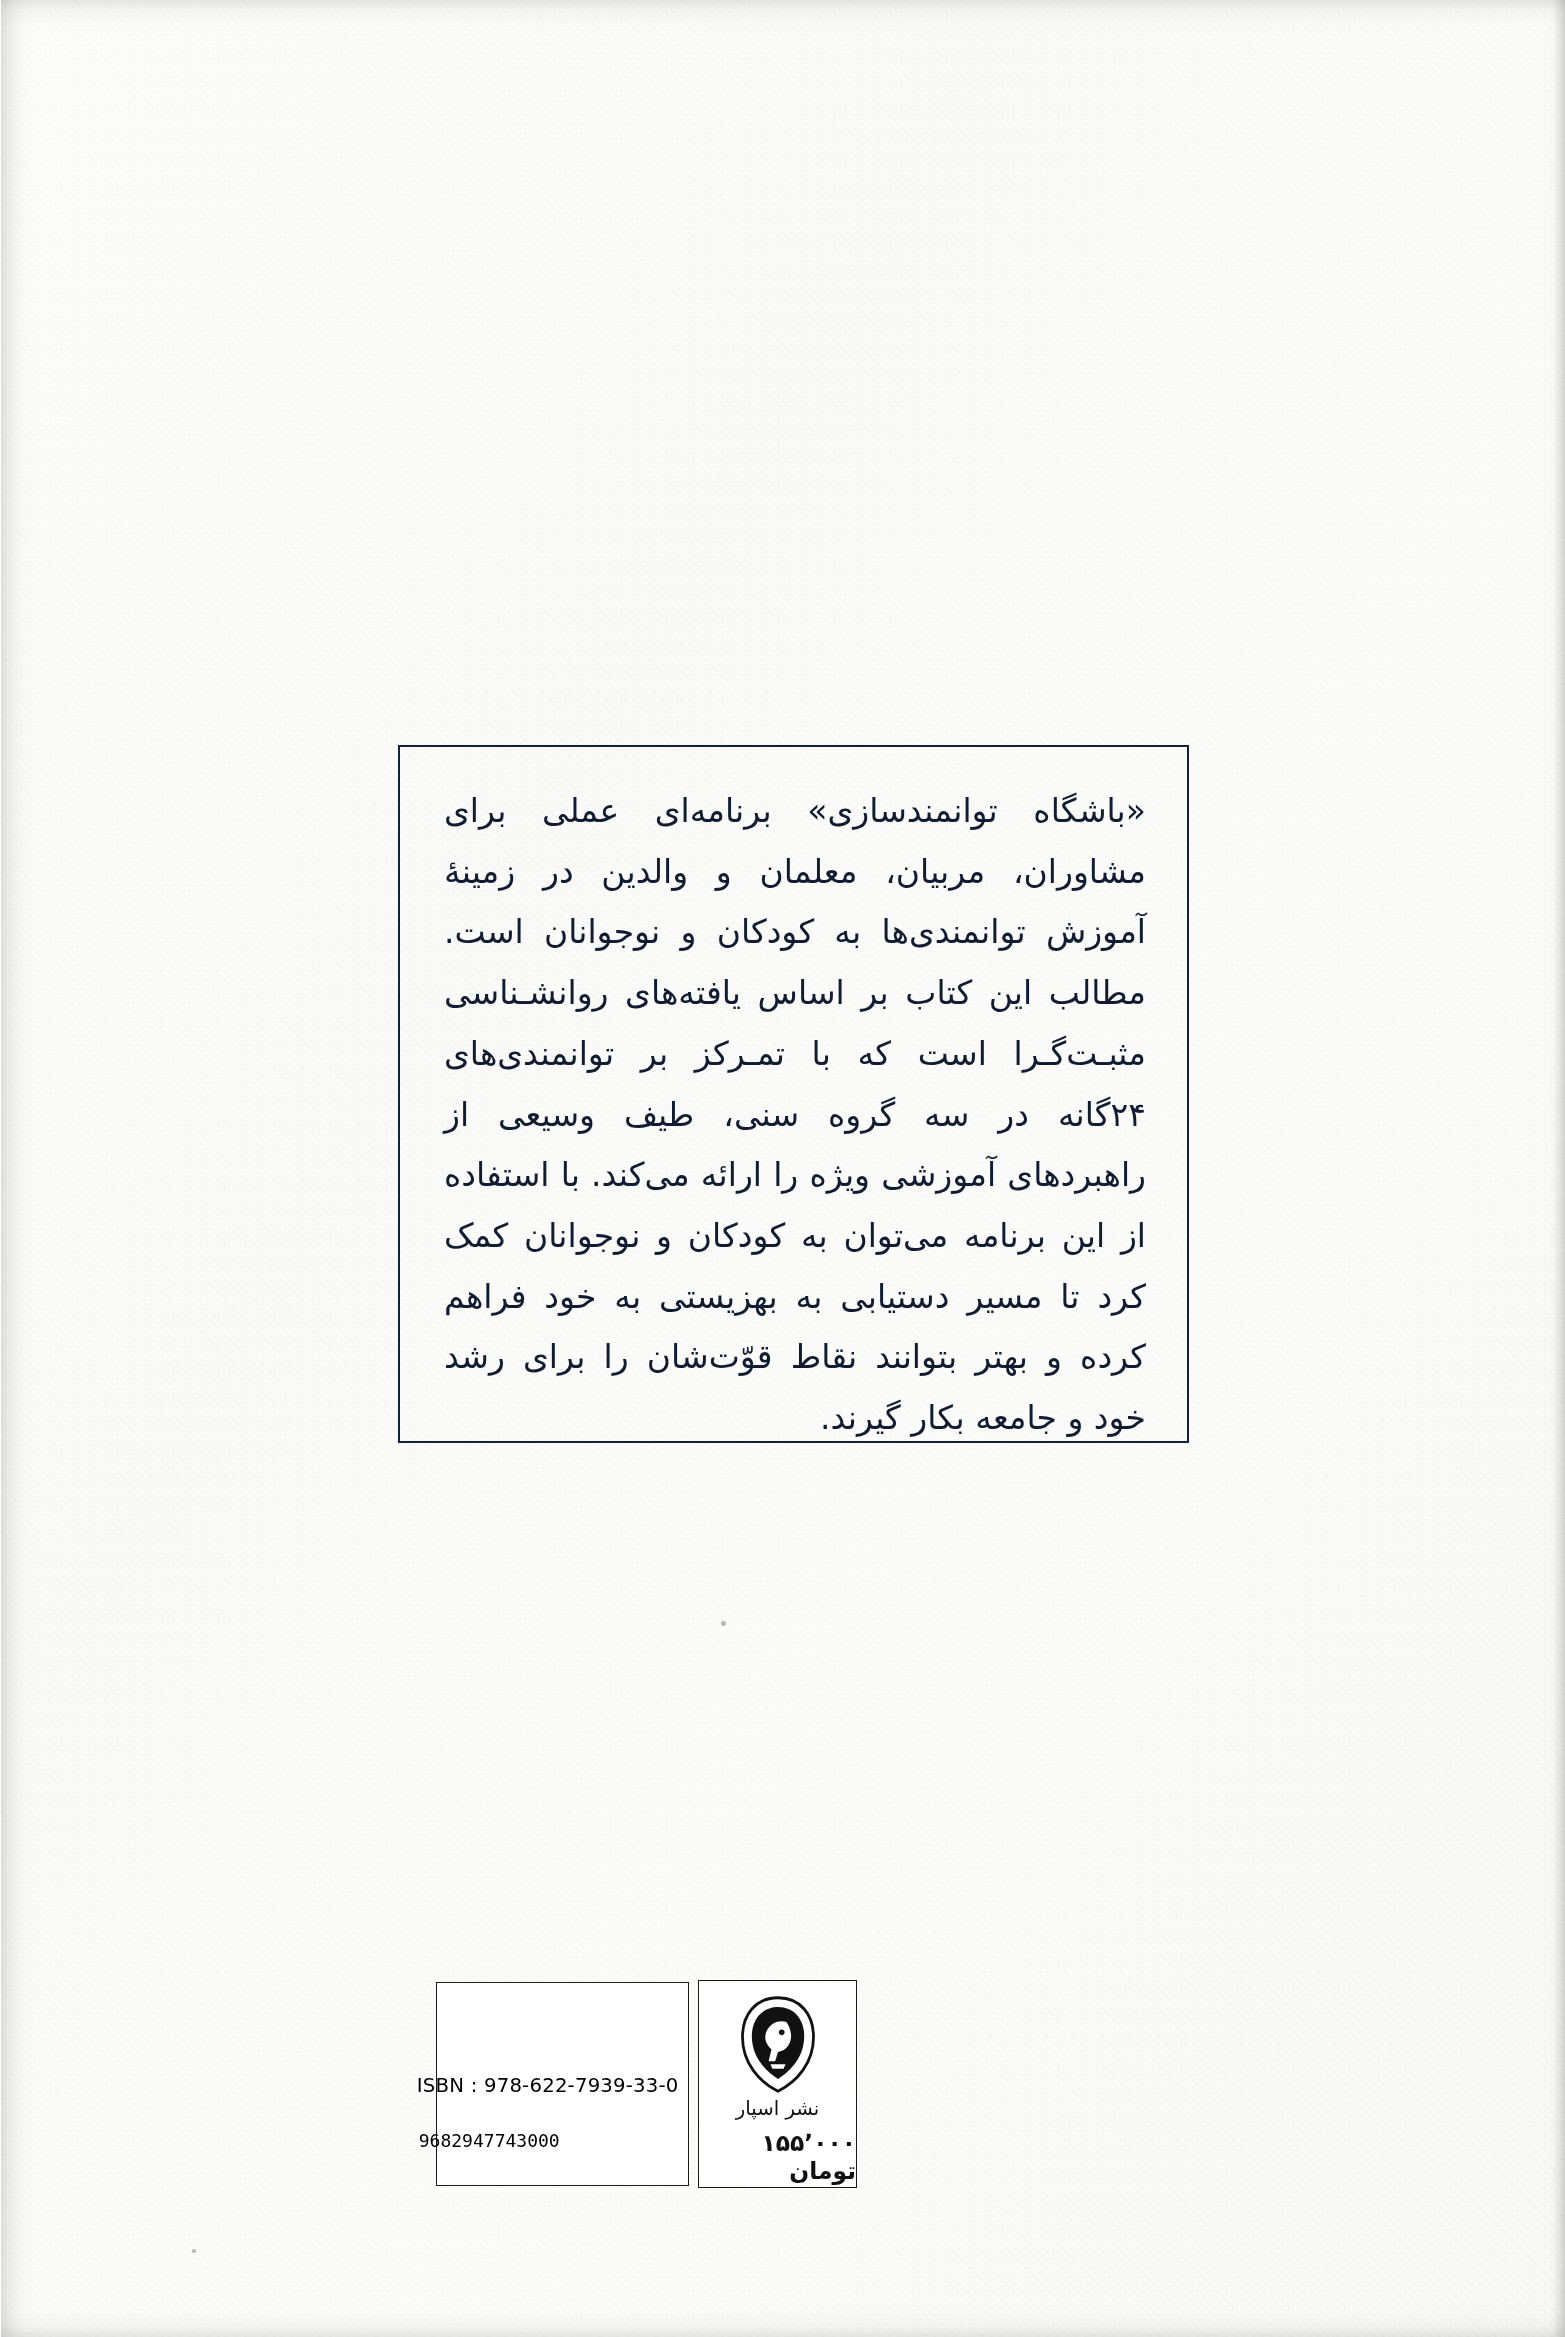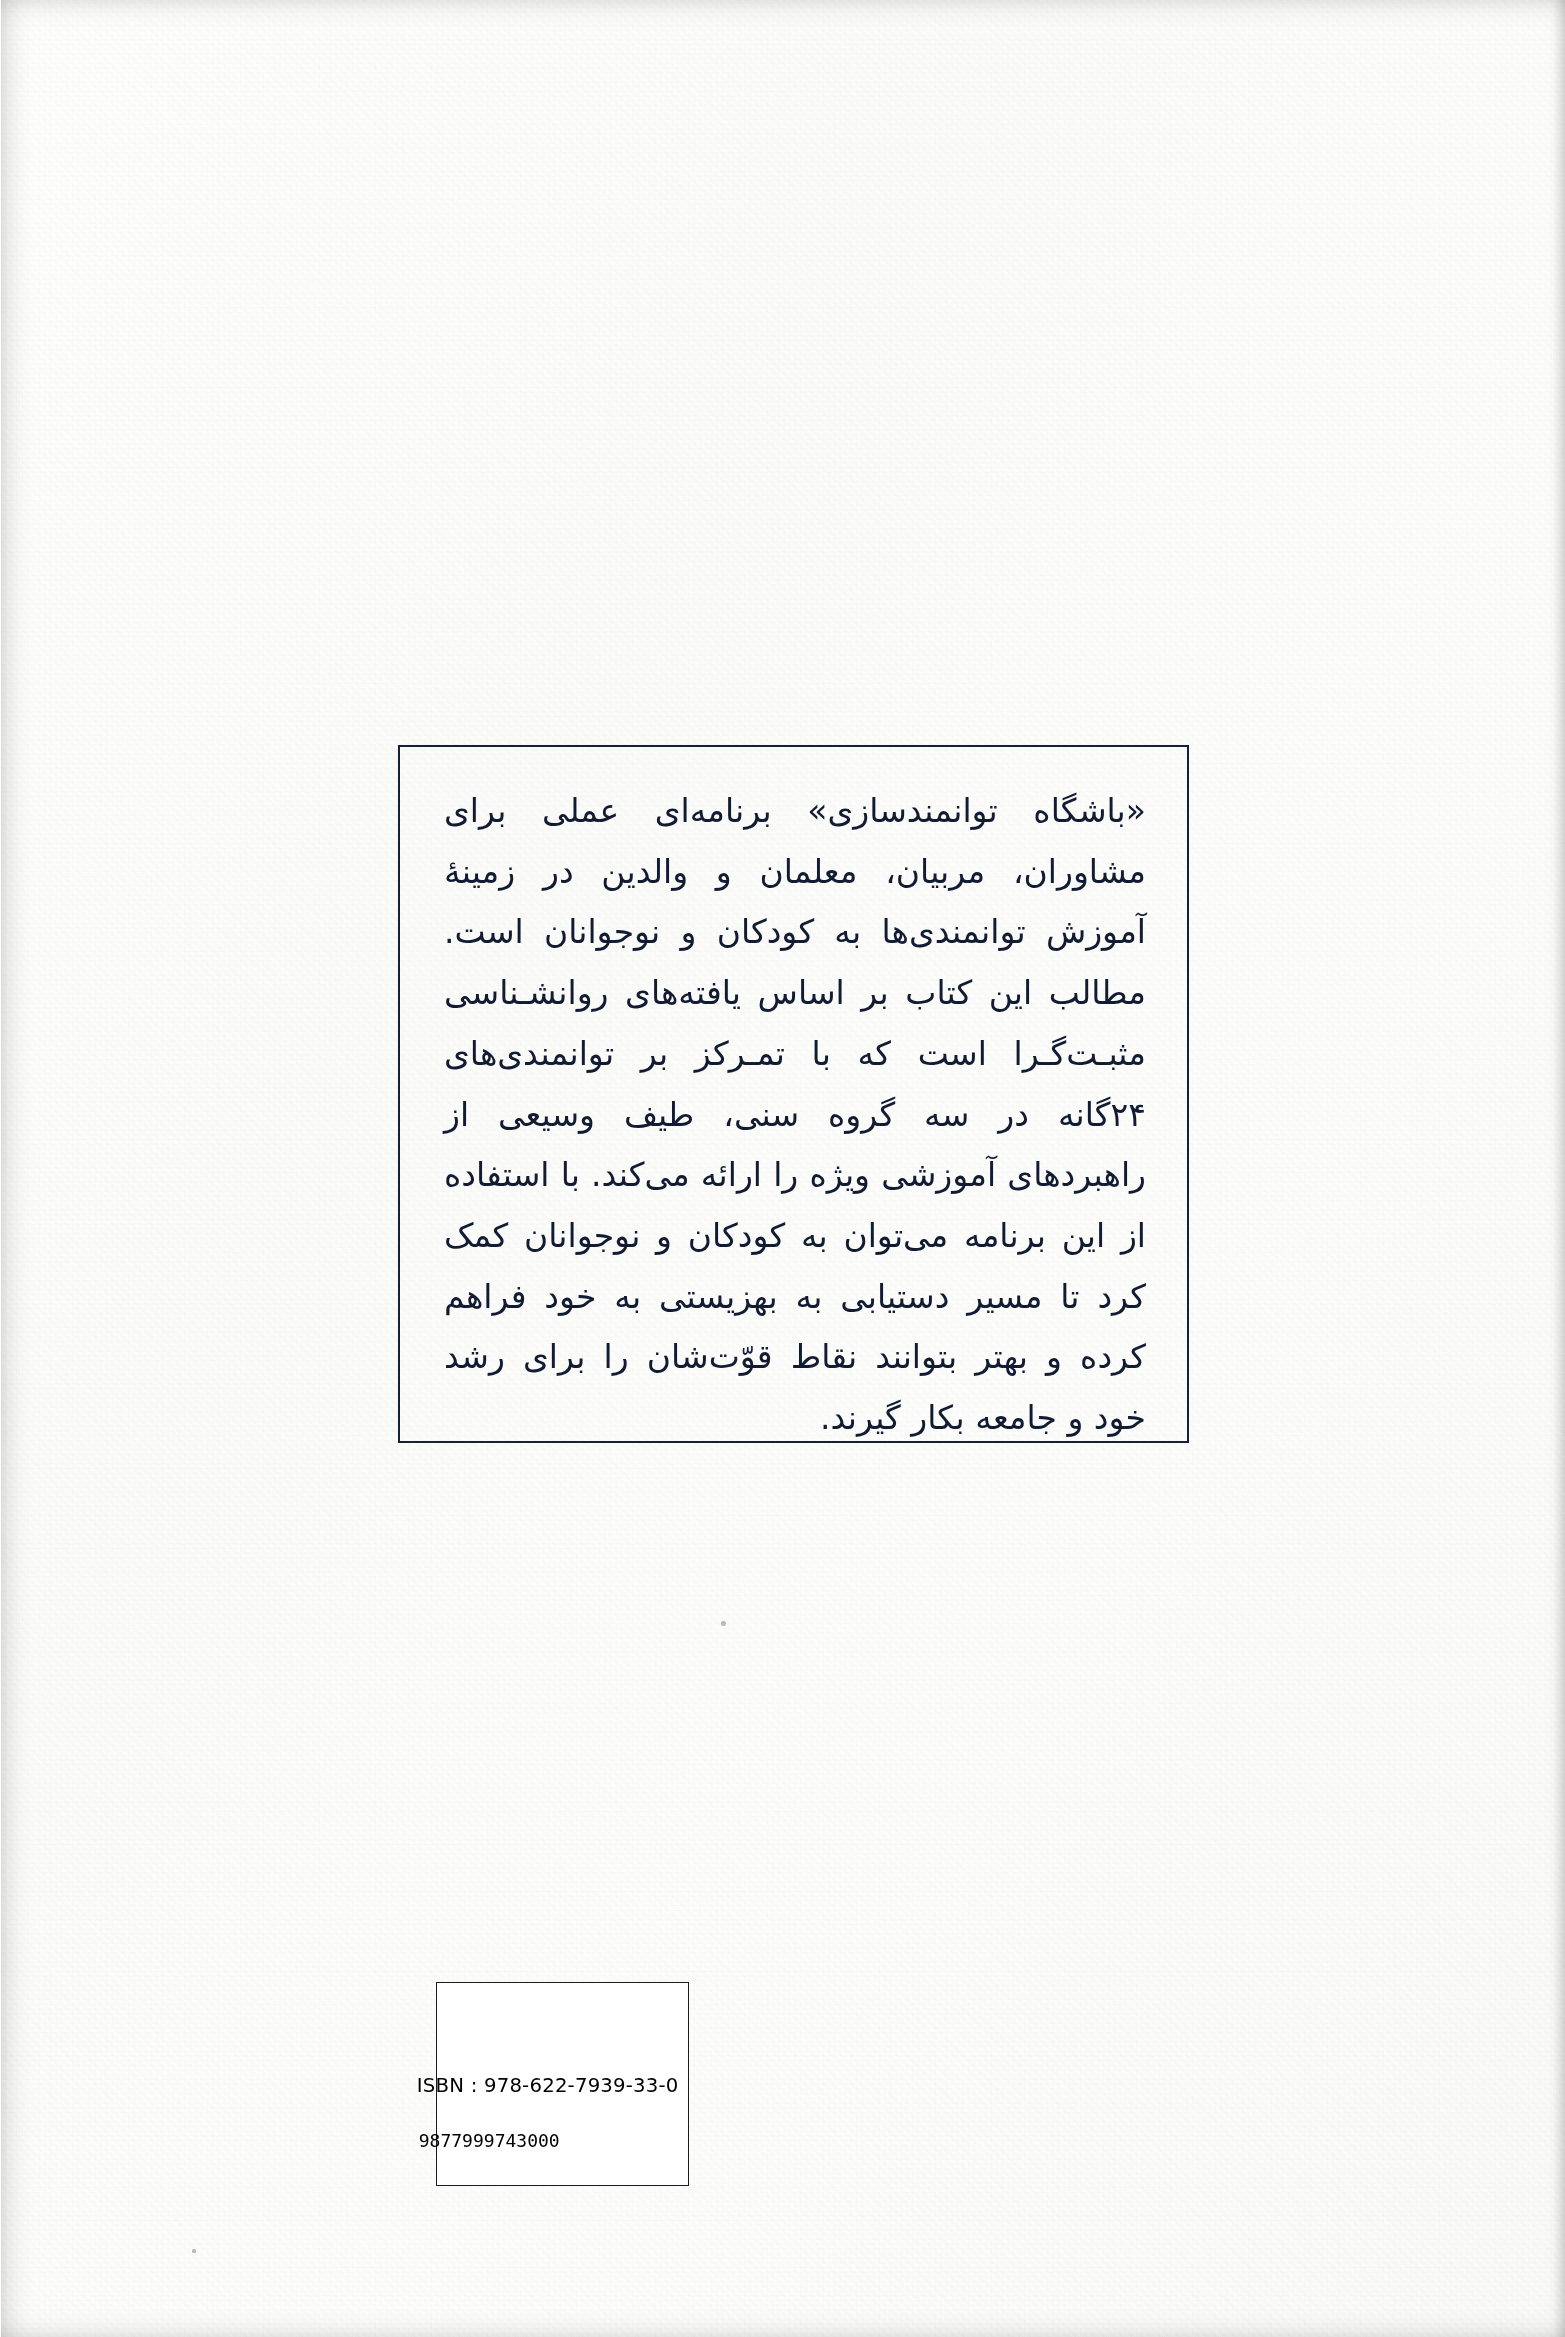--- a/index.html
+++ b/index.html
@@ -190,20 +190,32 @@
 <div class="cover">
 
   <div class="paper-texture"></div>
 
   <div class="blurb-box">
     <div class="blurb-text">«باشگاه توانمندسازی» برنامه‌ای عملی برای مشاوران، مربیان، معلمان و والدین در زمینهٔ آموزش توانمندی‌ها به کودکان و نوجوانان است. مطالب این کتاب بر اساس یافته‌های روانشـناسی مثبـت‌گـرا است که با تمـرکز بر توانمندی‌های ۲۴گانه در سه گروه سنی، طیف وسیعی از راهبردهای آموزشی ویژه را ارائه می‌کند. با استفاده از این برنامه می‌توان به کودکان و نوجوانان کمک کرد تا مسیر دستیابی به بهزیستی به خود فراهم کرده و بهتر بتوانند نقاط قوّت‌شان را برای رشد خود و جامعه بکار گیرند.</div>
   </div>
 
   <div class="bottom-block">
 
+    <div class="logo-box">
+      <svg class="logo-mark" viewBox="0 0 92 108">
+
+        <path d="M46 4 C22 4 8 22 8 46 C8 74 26 94 46 104 C66 94 84 74 84 46 C84 22 70 4 46 4 Z" fill="none" stroke="#111" stroke-width="3"></path>
+        <path d="M46 14 C29 14 18 27 18 45 C18 67 32 82 46 91 C60 82 74 67 74 45 C74 27 63 14 46 14 Z" fill="#111"></path>
+        <path d="M55 30 C46 27 36 32 33 42 C31 49 34 55 39 59 L36 72 L43 72 L46 62 C54 61 60 54 60 45 C60 40 58 34 55 30 Z" fill="#fff"></path>
+        <circle cx="50" cy="41" r="3" fill="#111"></circle>
+        <path d="M38 75 L54 75 L52 80 L40 80 Z" fill="#fff"></path>
+      </svg>
+      <div class="logo-name">نشر اسپار</div>
+      <div class="logo-price">۱۵۵٬۰۰۰ تومان</div>
+    </div>
 
     <div class="isbn-box">
       <div class="isbn-text">ISBN : 978-622-7939-33-0</div>
       <div class="barcode-wrap">
         <svg class="barcode" viewBox="0 0 240 120" preserveAspectRatio="none">
           <g fill="#000">
             <rect x="6" y="0" width="2" height="104"></rect>
             <rect x="11" y="0" width="1" height="104"></rect>
             <rect x="17" y="0" width="3" height="96"></rect>
             <rect x="23" y="0" width="1" height="96"></rect>
@@ -243,21 +255,21 @@
             <rect x="202" y="0" width="2" height="96"></rect>
             <rect x="207" y="0" width="1" height="96"></rect>
             <rect x="211" y="0" width="3" height="96"></rect>
             <rect x="217" y="0" width="2" height="96"></rect>
             <rect x="223" y="0" width="2" height="104"></rect>
             <rect x="228" y="0" width="2" height="104"></rect>
           </g>
         </svg>
         <div class="barcode-digits">
           <span>9</span>
-          <span>877999</span>
+          <span>682947</span>
           <span>743000</span>
         </div>
       </div>
     </div>
 
   </div>
 
   <div class="speck" style="top:1621px; left:721px;"></div>
   <div class="speck" style="top:2249px; left:192px; width:3.7px; height:3.7px;"></div>
 

